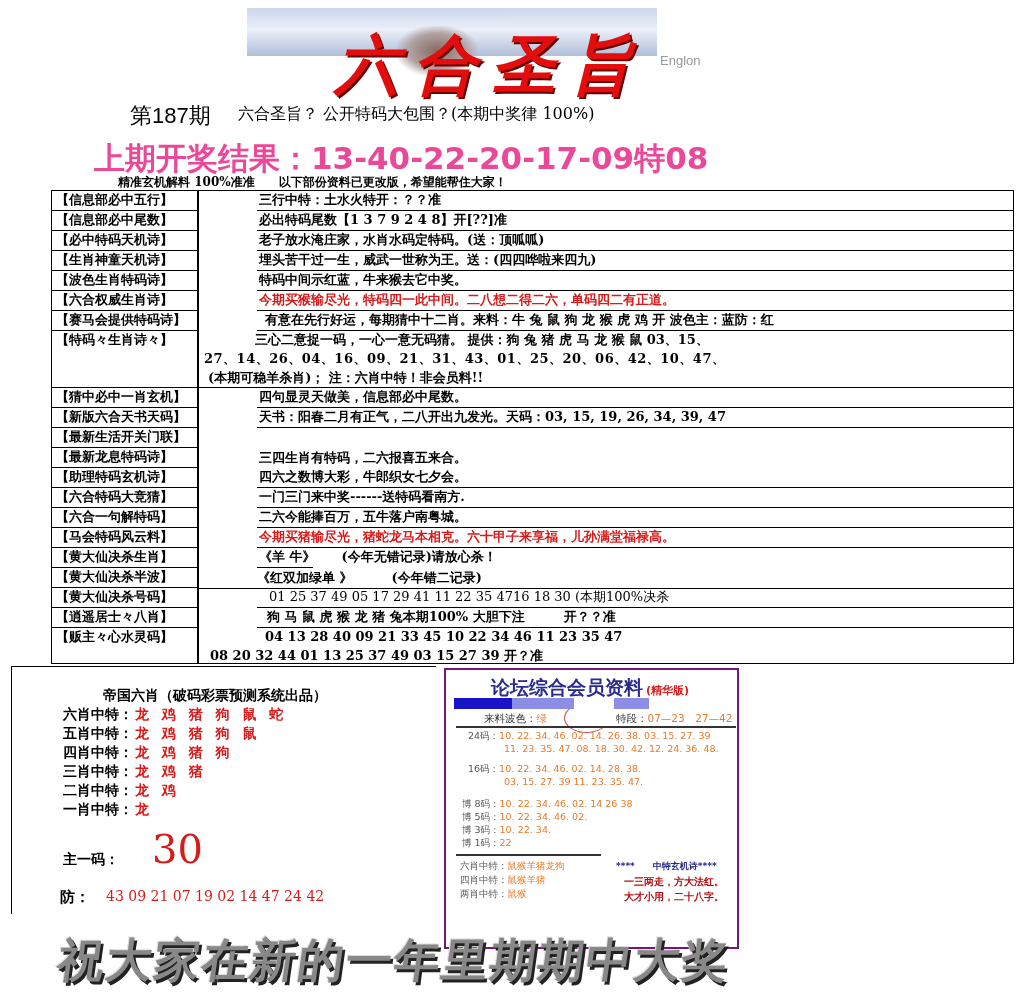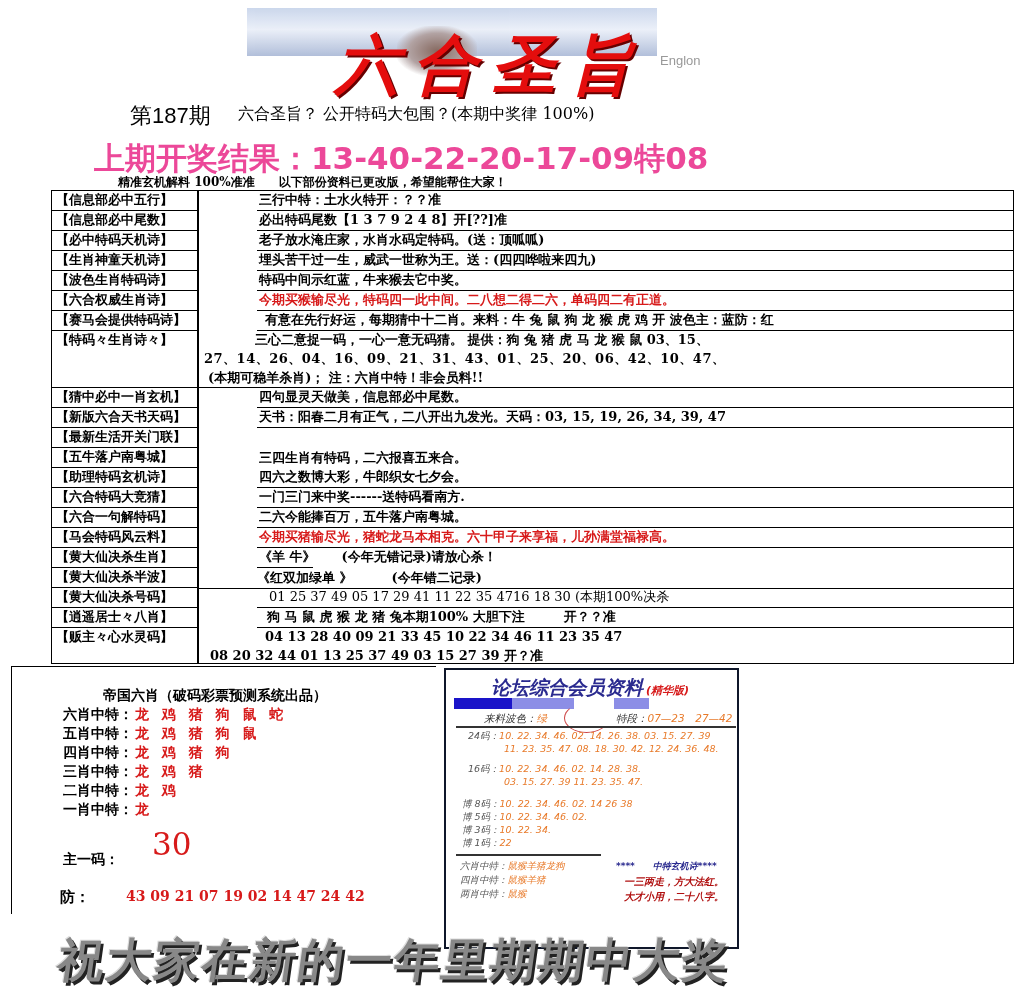--- a/index.html
+++ b/index.html
@@ -27,26 +27,26 @@
     font-weight: bold; padding-left: 2px; line-height: 18px; height: 20px; white-space: nowrap; }
   .red { color: #d71a1a; }
   .plain { font-weight: normal; }
   .multi { position: absolute; font-size: 13px; font-weight: bold; white-space: nowrap; }
   
   .bl-box { left: 11px; top: 666px; width: 425px; height: 248px; border-left: 1px solid #000; border-top: 1px solid #000; }
   .bl-title { left: 103px; top: 687px; font-size: 14px; font-weight: bold; }
   .zod-row { position: absolute; left: 63px; font-size: 14px; font-weight: bold; }
   .zod-row .v { color: #d71a1a; letter-spacing: 4px; margin-left: 2px; margin-top: 48px; }
   .main-code-label { left: 63px; top: 851px; font-size: 14px; font-weight: bold; }
-  .main-code { left: 152px; top: 826px; font-size: 31px; color: #d71a1a; }
+  .main-code { left: 152px; top: 826px; font-size: 40px; color: #d71a1a; }
   .guard-label { left: 60px; top: 888px; font-size: 15px; font-weight: bold; }
-  .guard { left: 106px; top: 888px; font-size: 14px; color: #d71a1a; font-weight: bold; margin-left: 20px; }
+  .guard { left: 106px; top: 888px; font-size: 14px; color: #d71a1a; font-weight: normal; }
   
-  .panel { left: 444px; top: 668px; width: 295px; height: 281px; border: 2px solid #0f172a; background: #fff;
-    font-family: "DejaVu Sans", sans-serif; font-style: italic; }
+  .panel { left: 444px; top: 668px; width: 295px; height: 281px; border: 2px solid #701a75; background: #fff;
+    font-family: "DejaVu Sans", sans-serif; }
   .panel-title { position: absolute; left: 45px; top: 5px; font-size: 19px; font-weight: bold; color: #2a2a8f; }
   .panel-title .ed { font-size: 11px; color: #d71a1a; margin-left: 3px; }
   .panel-bar { position: absolute; left: 8px; top: 28px; width: 195px; height: 11px;
     background: linear-gradient(90deg, #1a14c9 0%, #1a14c9 30%, #8c8ee6 30%, #8c8ee6 100%); }
   .panel-mask { position: absolute; left: 128px; top: 28px; width: 40px; height: 30px; background: #fff; }
   .panel-arc { position: absolute; left: 118px; top: 33px; width: 45px; height: 30px; border: 1px solid #c44;
     border-radius: 50%; border-top-color: transparent; border-right-color: transparent; }
   .p-line { position: absolute; font-size: 9.5px; color: #555; white-space: nowrap; }
   .p-line .o { color: #e87a2a; }
   .p-hr { position: absolute; left: 10px; height: 2px; background: #333; }
@@ -99,21 +99,21 @@
   <div style="position:absolute; left:147px; right:0; top:196px; height:1px; background:#000"></div>
 
   <div class="lab" style="top:197px">【猜中必中一肖玄机】</div>
   <div class="val" style="top:197px">四句显灵天做美，信息部必中尾数。</div>
 
   <div class="lab" style="top:217px">【新版六合天书天码】</div>
   <div class="val" style="top:217px">天书：阳春二月有正气，二八开出九发光。天码：03, 15, 19, 26, 34, 39, 47</div>
 
   <div class="lab" style="top:237px">【最新生活开关门联】</div>
 
-  <div class="lab" style="top:257px">【五牛落户南粤城】</div>
+  <div class="lab" style="top:257px">【最新龙息特码诗】</div>
   <div class="multi" style="left:207px; top:258px">三四生肖有特码，二六报喜五来合。</div>
 
   <div class="lab" style="top:277px">【助理特码玄机诗】</div>
   <div class="val" style="top:277px">四六之数博大彩，牛郎织女七夕会。</div>
 
   <div class="lab" style="top:297px">【六合特码大竞猜】</div>
   <div class="val" style="top:297px">一门三门来中奖------送特码看南方.</div>
 
   <div class="lab" style="top:317px">【六合一句解特码】</div>
   <div class="val" style="top:317px">二六今能捧百万，五牛落户南粤城。</div>

